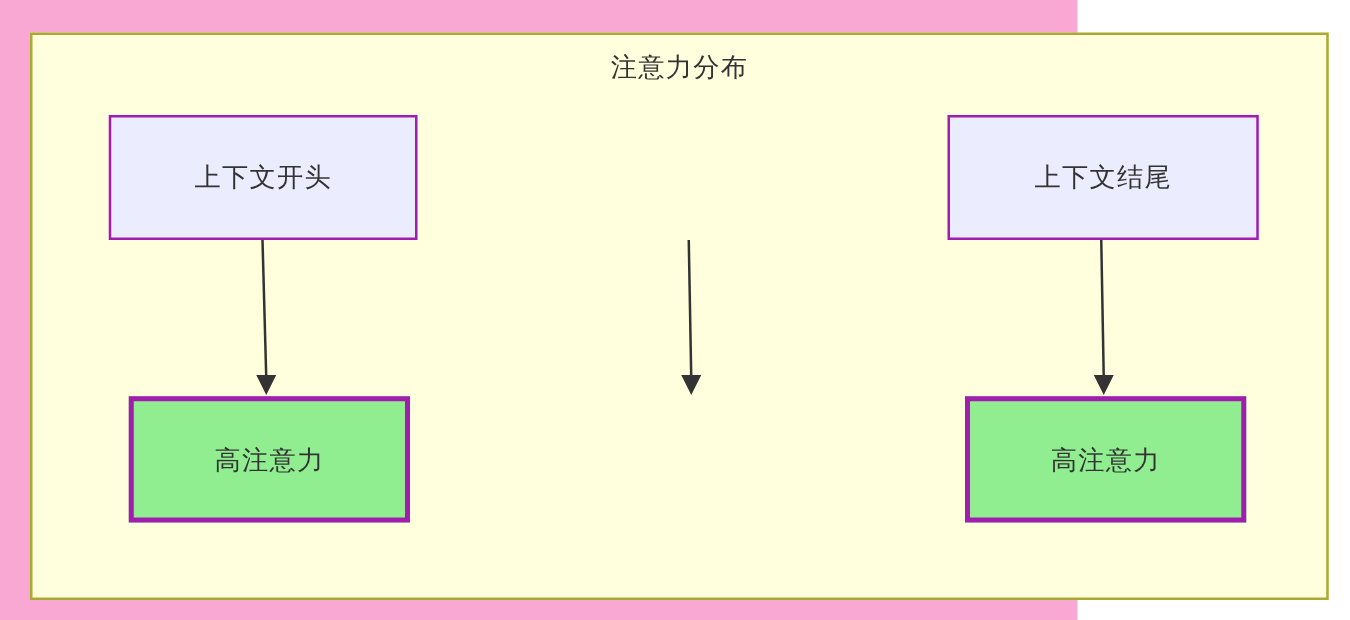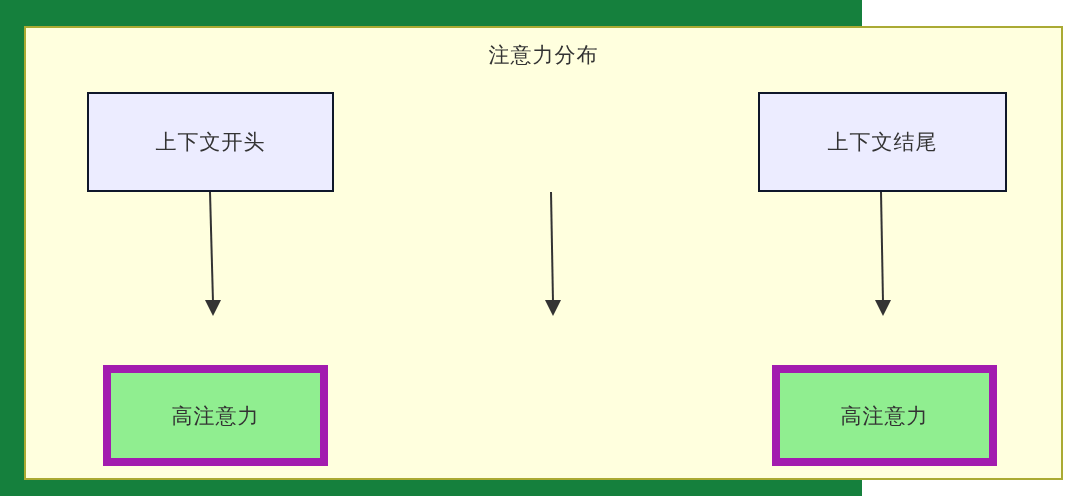--- a/index.html
+++ b/index.html
@@ -11,21 +11,21 @@
     width: 1080px;
     height: 496px;
     font-family: "Liberation Sans", "DejaVu Sans", sans-serif;
     overflow: hidden;
   }
 
   #canvas {
     position: relative;
     width: 862px;
     height: 496px;
-    background: #15803d;
+    background: #f9a8d4;
   }
 
   
   .subgraph {
     position: absolute;
     left: 24px;
     top: 26px;
     width: 1039px;
     height: 454px;
     background: #ffffde;
@@ -53,27 +53,26 @@
     align-items: center;
     justify-content: center;
     font-size: 21px;
     color: #333333;
     letter-spacing: 1px;
     white-space: nowrap;
   }
 
   .node.context {
     background: #ececff;
-    border: 2px solid #0f172a;
+    border: 2px solid #a21caf;
     text-align: right;
   }
 
   .node.attn {
-    border: 8px solid #a21caf;
-    margin-top: 48px;
+    border: 4px solid #a21caf;
   }
 
   .node.attn.high {
     background: #90ee90;
   }
 
   .node.attn.low {
     background: #f8a0a0;
   }
 

